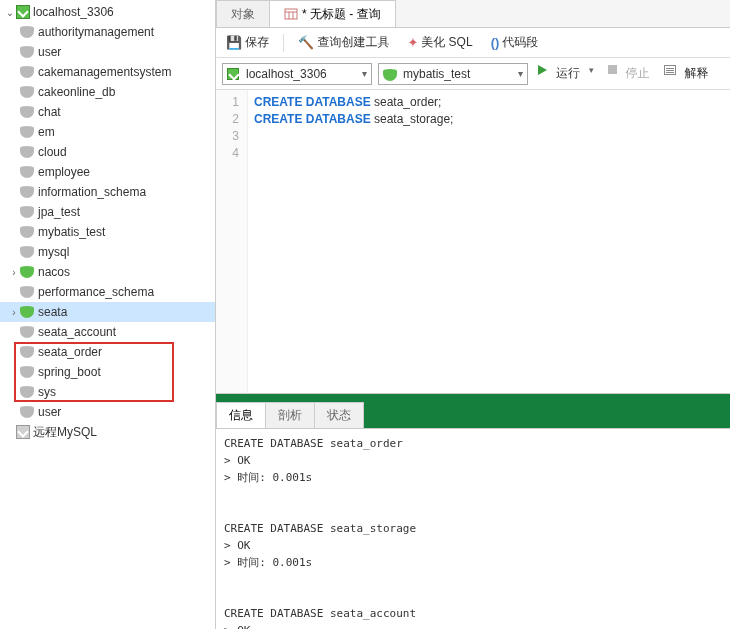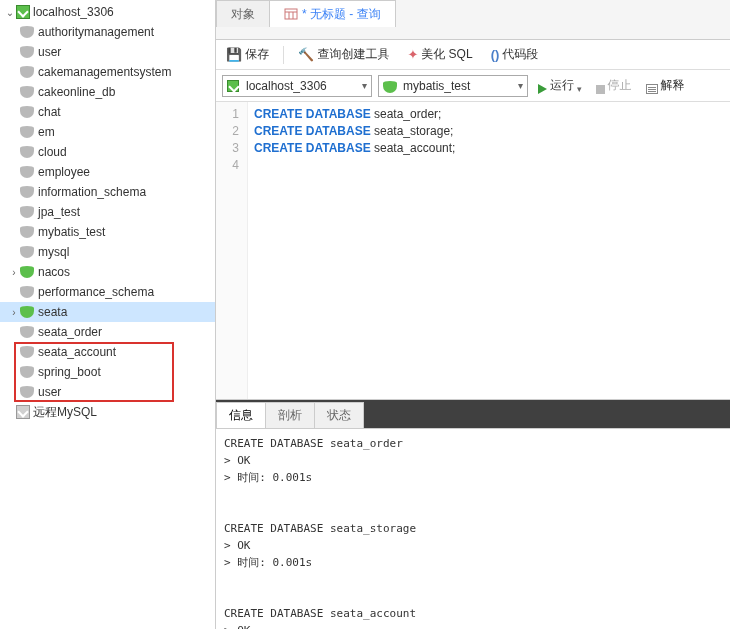--- a/index.html
+++ b/index.html
@@ -12,38 +12,38 @@
 .conn-icon { width:14px; height:14px; background:#5cbf4c; border:1px solid #3a8c2e; margin-right:3px; position:relative; }
 .conn-icon::after { content:""; position:absolute; left:2px; top:2px; width:6px; height:6px; border-left:2px solid #fff; border-bottom:2px solid #fff; transform:rotate(-45deg); }
 .conn-icon.gray { background:#d0d0d0; border-color:#999; }
 .db-icon { width:14px; height:12px; margin-right:4px; display:inline-block; position:relative; }
 .db-icon::before { content:""; position:absolute; left:0; top:0; width:14px; height:4px; background:#b9b9b9; border-radius:50%; }
 .db-icon::after { content:""; position:absolute; left:0; top:2px; width:14px; height:10px; background:#b9b9b9; border-radius:0 0 7px 7px; }
 .db-icon.green::before { background:#5cbf4c; }
 .db-icon.green::after { background:#5cbf4c; }
 .red-box { position:absolute; border:2px solid #d9332e; pointer-events:none; }
 .main { flex:1; display:flex; flex-direction:column; height:100%; }
-.tabbar { height:40px; display:flex; align-items:flex-start; border-bottom:1px solid #ccc; background:#f5f5f5; }
+.tabbar { height:28px; display:flex; align-items:center; border-bottom:1px solid #ccc; background:#f5f5f5; }
 .tab { height:27px; padding:0 14px; display:flex; align-items:center; border:1px solid #ccc; border-bottom:none; margin-right:-1px; background:#f0f0f0; color:#666; }
-.tab.active { background:#fff; color:#3b82f6; }
+.tab.active { background:#fff; color:#000000; }
 .tab-icon { width:14px; height:14px; margin-right:4px; display:inline-flex; align-items:center; justify-content:center; }
 .toolbar { height:30px; display:flex; align-items:center; padding:0 6px; gap:10px; border-bottom:1px solid #ddd; }
 .tool-btn { display:flex; align-items:center; gap:3px; color:#333; cursor:pointer; padding:2px 4px; }
 .tool-btn .ic { font-size:13px; }
 .toolbar2 { height:32px; display:flex; align-items:center; padding:0 6px; gap:6px; border-bottom:1px solid #ddd; }
 .combo { height:22px; border:1px solid #aaa; display:flex; align-items:center; padding:0 4px; gap:4px; background:#fff; min-width:150px; position:relative; }
 .combo .caret { margin-left:auto; color:#666; font-size:10px; }
-.run-btn { display:flex; align-items:flex-end; gap:3px; }
+.run-btn { display:flex; align-items:flex-start; gap:9px; }
 .play-icon { width:0; height:0; border-left:9px solid #3a9c3a; border-top:5px solid transparent; border-bottom:5px solid transparent; }
 .stop-icon { width:9px; height:9px; background:#bbb; }
 .editor { flex:1; display:flex; overflow:hidden; font-family:Consolas,monospace; font-size:13px; }
 .gutter { width:32px; background:#fafafa; color:#aaa; text-align:right; padding:4px 8px 0 0; line-height:17px; border-right:1px solid #eee; }
 .code { flex:1; padding:4px 6px 0 6px; line-height:17px; }
 .kw { color:#1f6fd0; font-weight:bold; }
-.bottom-tabs { height:30px; display:flex; align-items:flex-end; border-top:1px solid #ccc; border-bottom:1px solid #ccc; background:#404040; }
+.bottom-tabs { height:36px; display:flex; align-items:flex-end; border-top:1px solid #ccc; border-bottom:1px solid #ccc; background:#15803d; }
 .btab { padding:4px 12px; border:1px solid #ccc; border-bottom:none; margin-right:-1px; background:#f0f0f0; color:#666; }
 .btab.active { background:#fff; color:#000; }
 .output { height:200px; font-family:Consolas,monospace; font-size:11px; padding:6px 8px; line-height:17px; white-space:pre; overflow:auto; }
 .explain-icon { display:inline-block; width:12px; height:10px; border:1px solid #888; position:relative; }
 .explain-icon::before{ content:""; position:absolute; left:1px; top:2px; width:8px; height:1px; background:#888; box-shadow:0 2px 0 #888,0 4px 0 #888; }
 </style>
 </head>
 <body>
 
 <div class="sidebar" style="position:relative;">
@@ -126,31 +126,36 @@
       </div>
       <div class="tree-item selected">
         <span class="indent" style="width: 4px;"></span>
         <span class="arrow">›</span>
         <span class="db-icon green"></span>
         <span>seata</span>
       </div>
       <div class="tree-item">
         <span class="indent" style="width: 16px;"></span>
         <span class="db-icon"></span>
+        <span>seata_account</span>
+      </div>
+      <div class="tree-item">
+        <span class="indent" style="width: 16px;"></span>
+        <span class="db-icon"></span>
         <span>seata_order</span>
       </div>
       <div class="tree-item">
         <span class="indent" style="width: 16px;"></span>
         <span class="db-icon"></span>
-        <span>seata_account</span>
-      </div>
-      <div class="tree-item">
-        <span class="indent" style="width: 16px;"></span>
-        <span class="db-icon"></span>
         <span>spring_boot</span>
+      </div>
+      <div class="tree-item">
+        <span class="indent" style="width: 16px;"></span>
+        <span class="db-icon"></span>
+        <span>sys</span>
       </div>
       <div class="tree-item">
         <span class="indent" style="width: 16px;"></span>
         <span class="db-icon"></span>
         <span>user</span>
       </div>
     </div>
   <div class="tree-item">
     <span class="indent" style="width:12px"></span>
     <span class="conn-icon gray"></span>
@@ -226,21 +231,20 @@
   <div class="editor">
     <div class="gutter" id="gutter">
         <div>1</div>
         <div>2</div>
         <div>3</div>
         <div>4</div>
       </div>
     <div class="code" id="code">
         <div><span class="kw">CREATE DATABASE</span> seata_order;</div>
         <div><span class="kw">CREATE DATABASE</span> seata_storage;</div>
-        <div><span class="kw">CREATE DATABASE</span> seata_account;</div>
         <div>&nbsp;</div>
       </div>
   </div>
 
   <div class="bottom-tabs">
     <div class="btab active"><span>信息</span></div>
     <div class="btab"><span>剖析</span></div>
     <div class="btab"><span>状态</span></div>
   </div>
 

